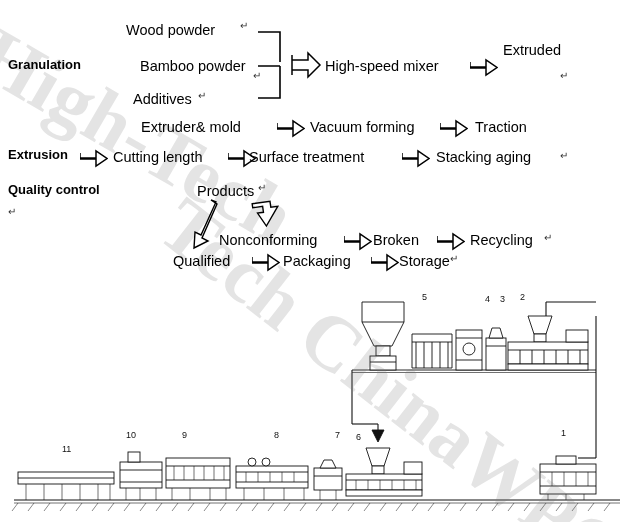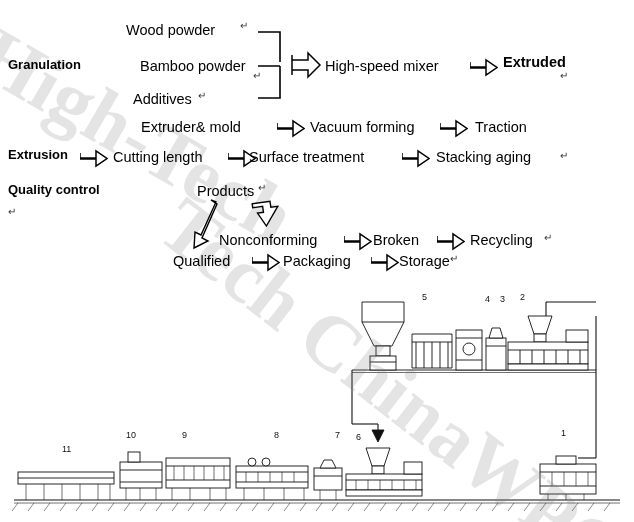--- a/index.html
+++ b/index.html
@@ -102,21 +102,21 @@
   </div>
 
   <div class="lbl" style="left:325px; top:58px;">High-speed mixer</div>
 
   <div class="arrow" style="left:470px; top:57px;">
     <svg width="28" height="20" viewBox="0 0 28 20">
       <path d="M0 5 L0 10 L16 10 L16 3 L27 10.5 L16 18 L16 11 L0 11 Z" fill="#ffffff" stroke="#000" stroke-width="1.5"></path>
     </svg>
   </div>
 
-  <div class="lbl" style="left:503px; top:54px;font-weight:bold;">Extruded</div>
+  <div class="lbl" style="left:503px; top:42px;">Extruded</div>
 
   <div class="hdr" style="left:8px; top:118px;margin-top:29px;">Extrusion</div>
 
   <div class="lbl" style="left:141px; top:119px;">Extruder&amp; mold</div>
 
   <div class="arrow" style="left:277px; top:118px;">
     <svg width="28" height="20" viewBox="0 0 28 20">
       <path d="M0 5 L0 10 L16 10 L16 3 L27 10.5 L16 18 L16 11 L0 11 Z" fill="#ffffff" stroke="#000" stroke-width="1.5"></path>
     </svg>
   </div>

